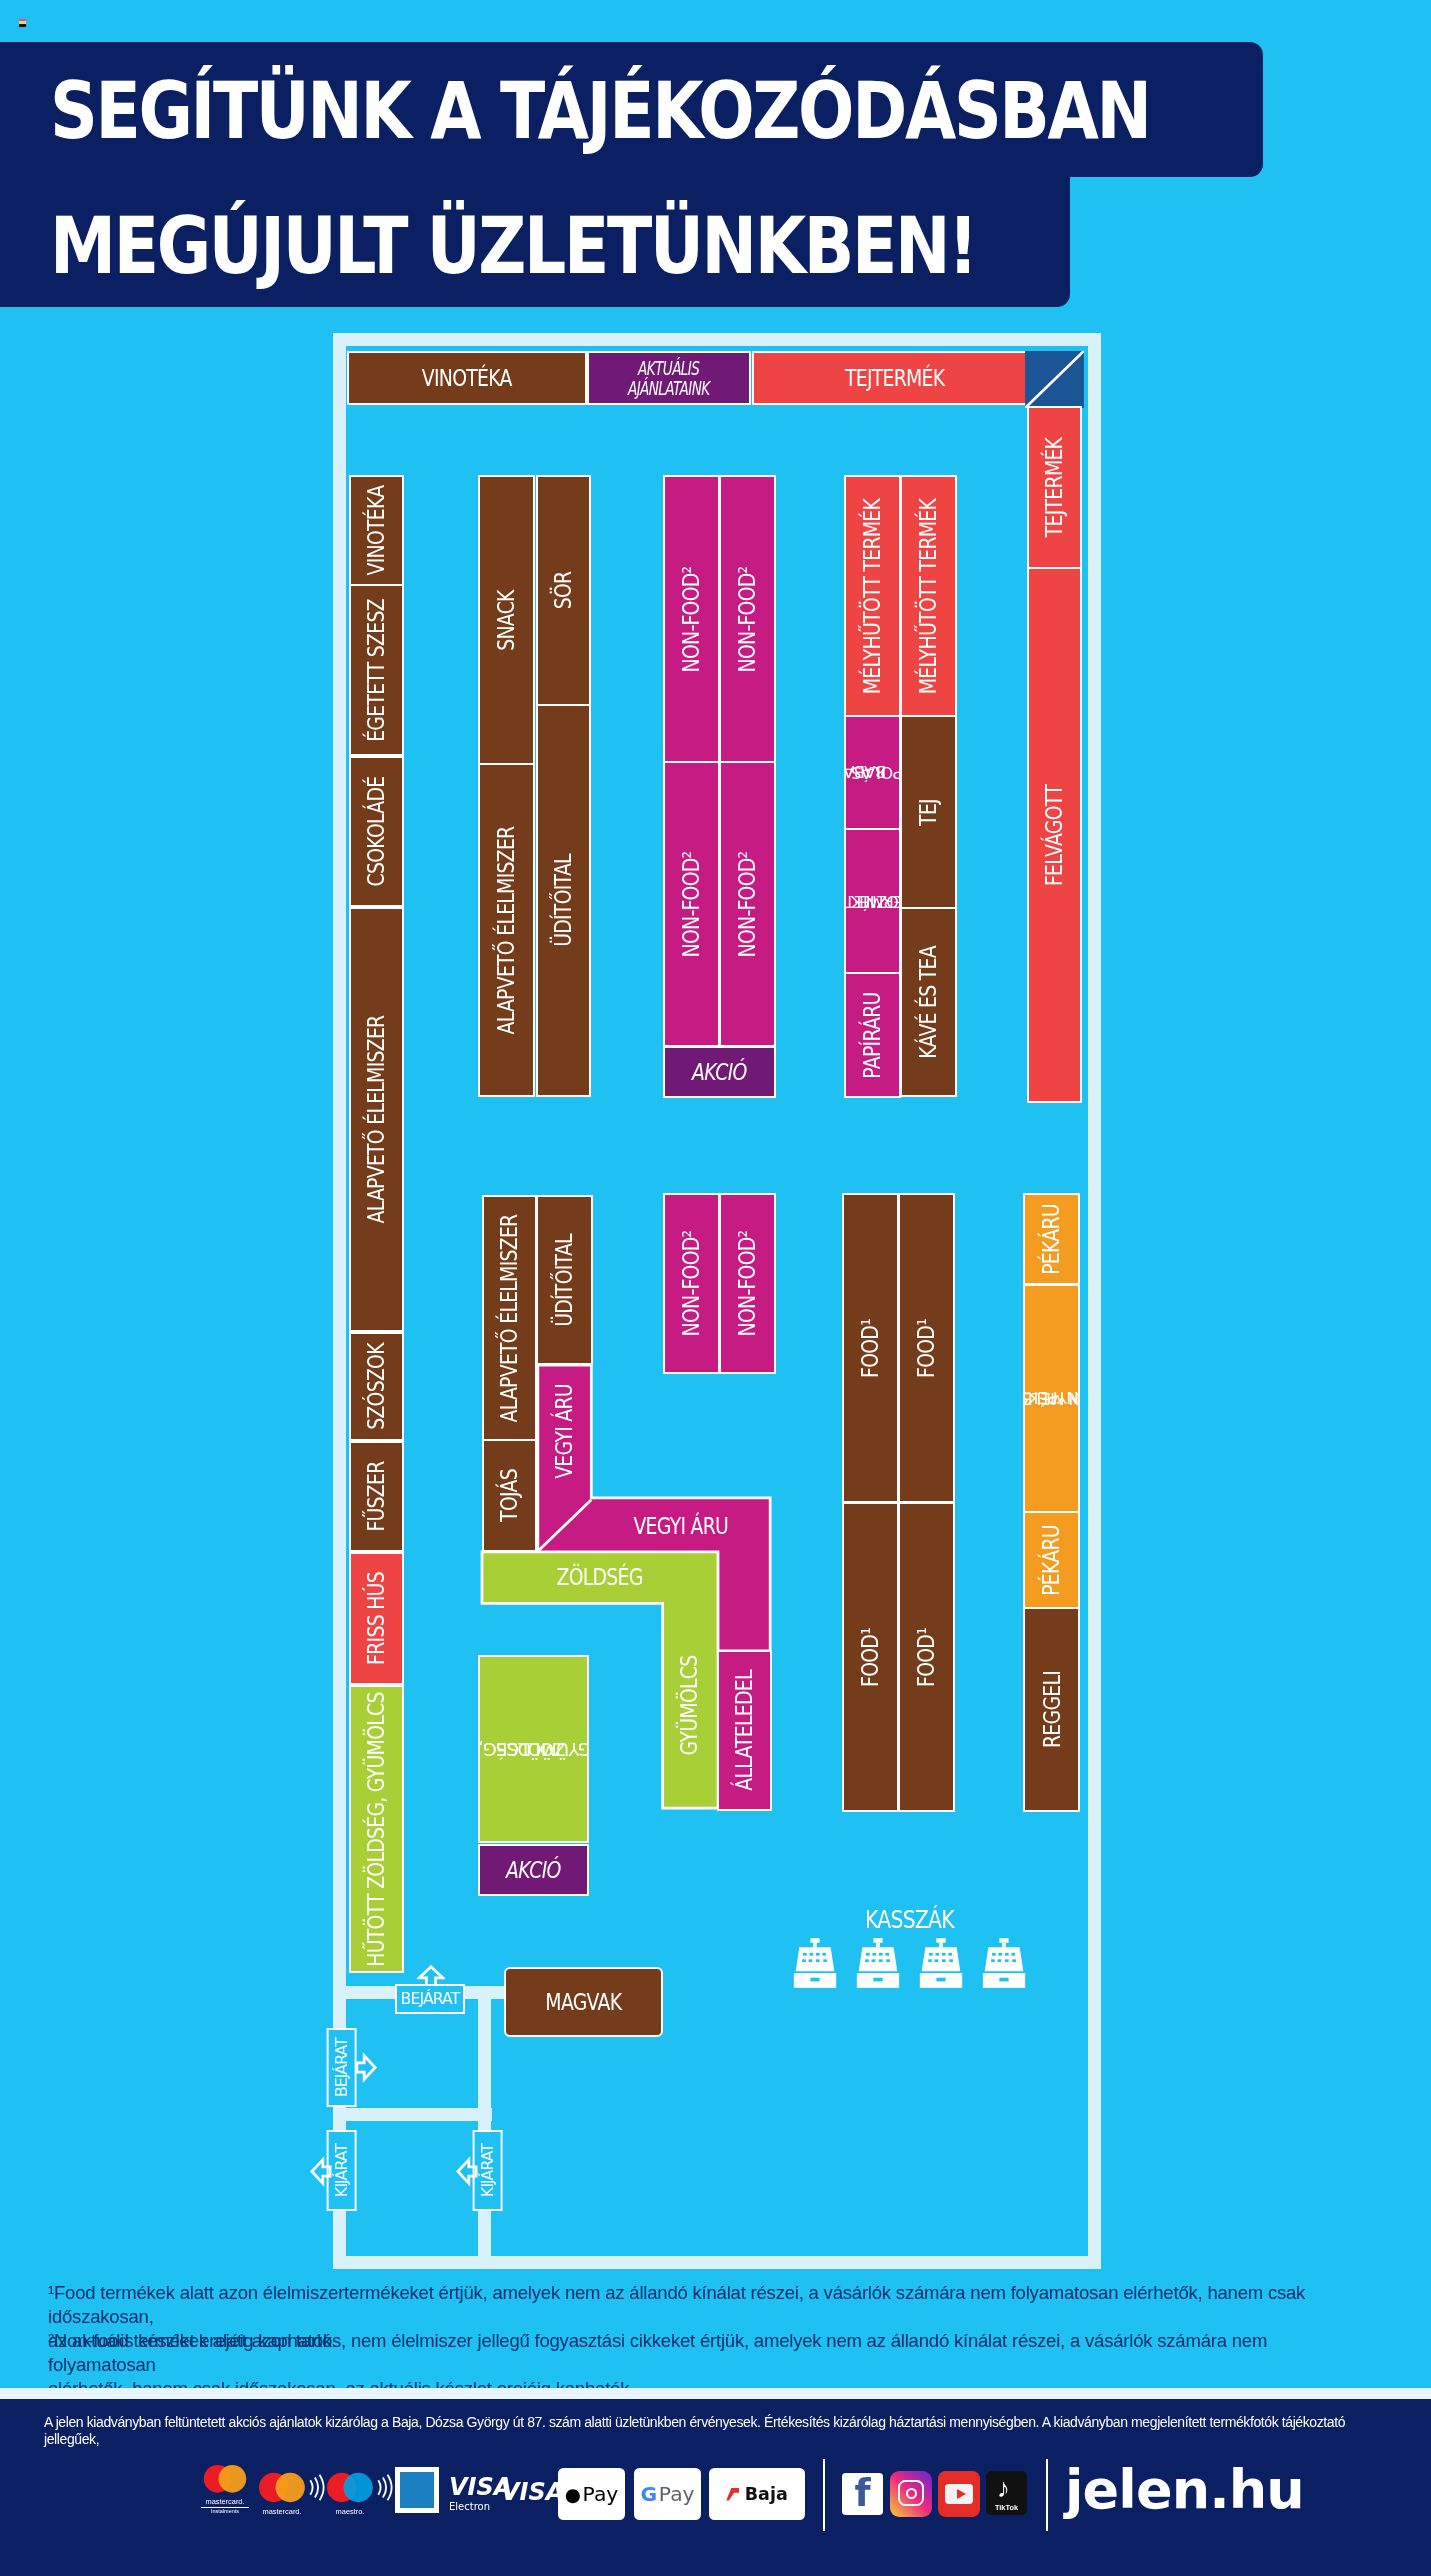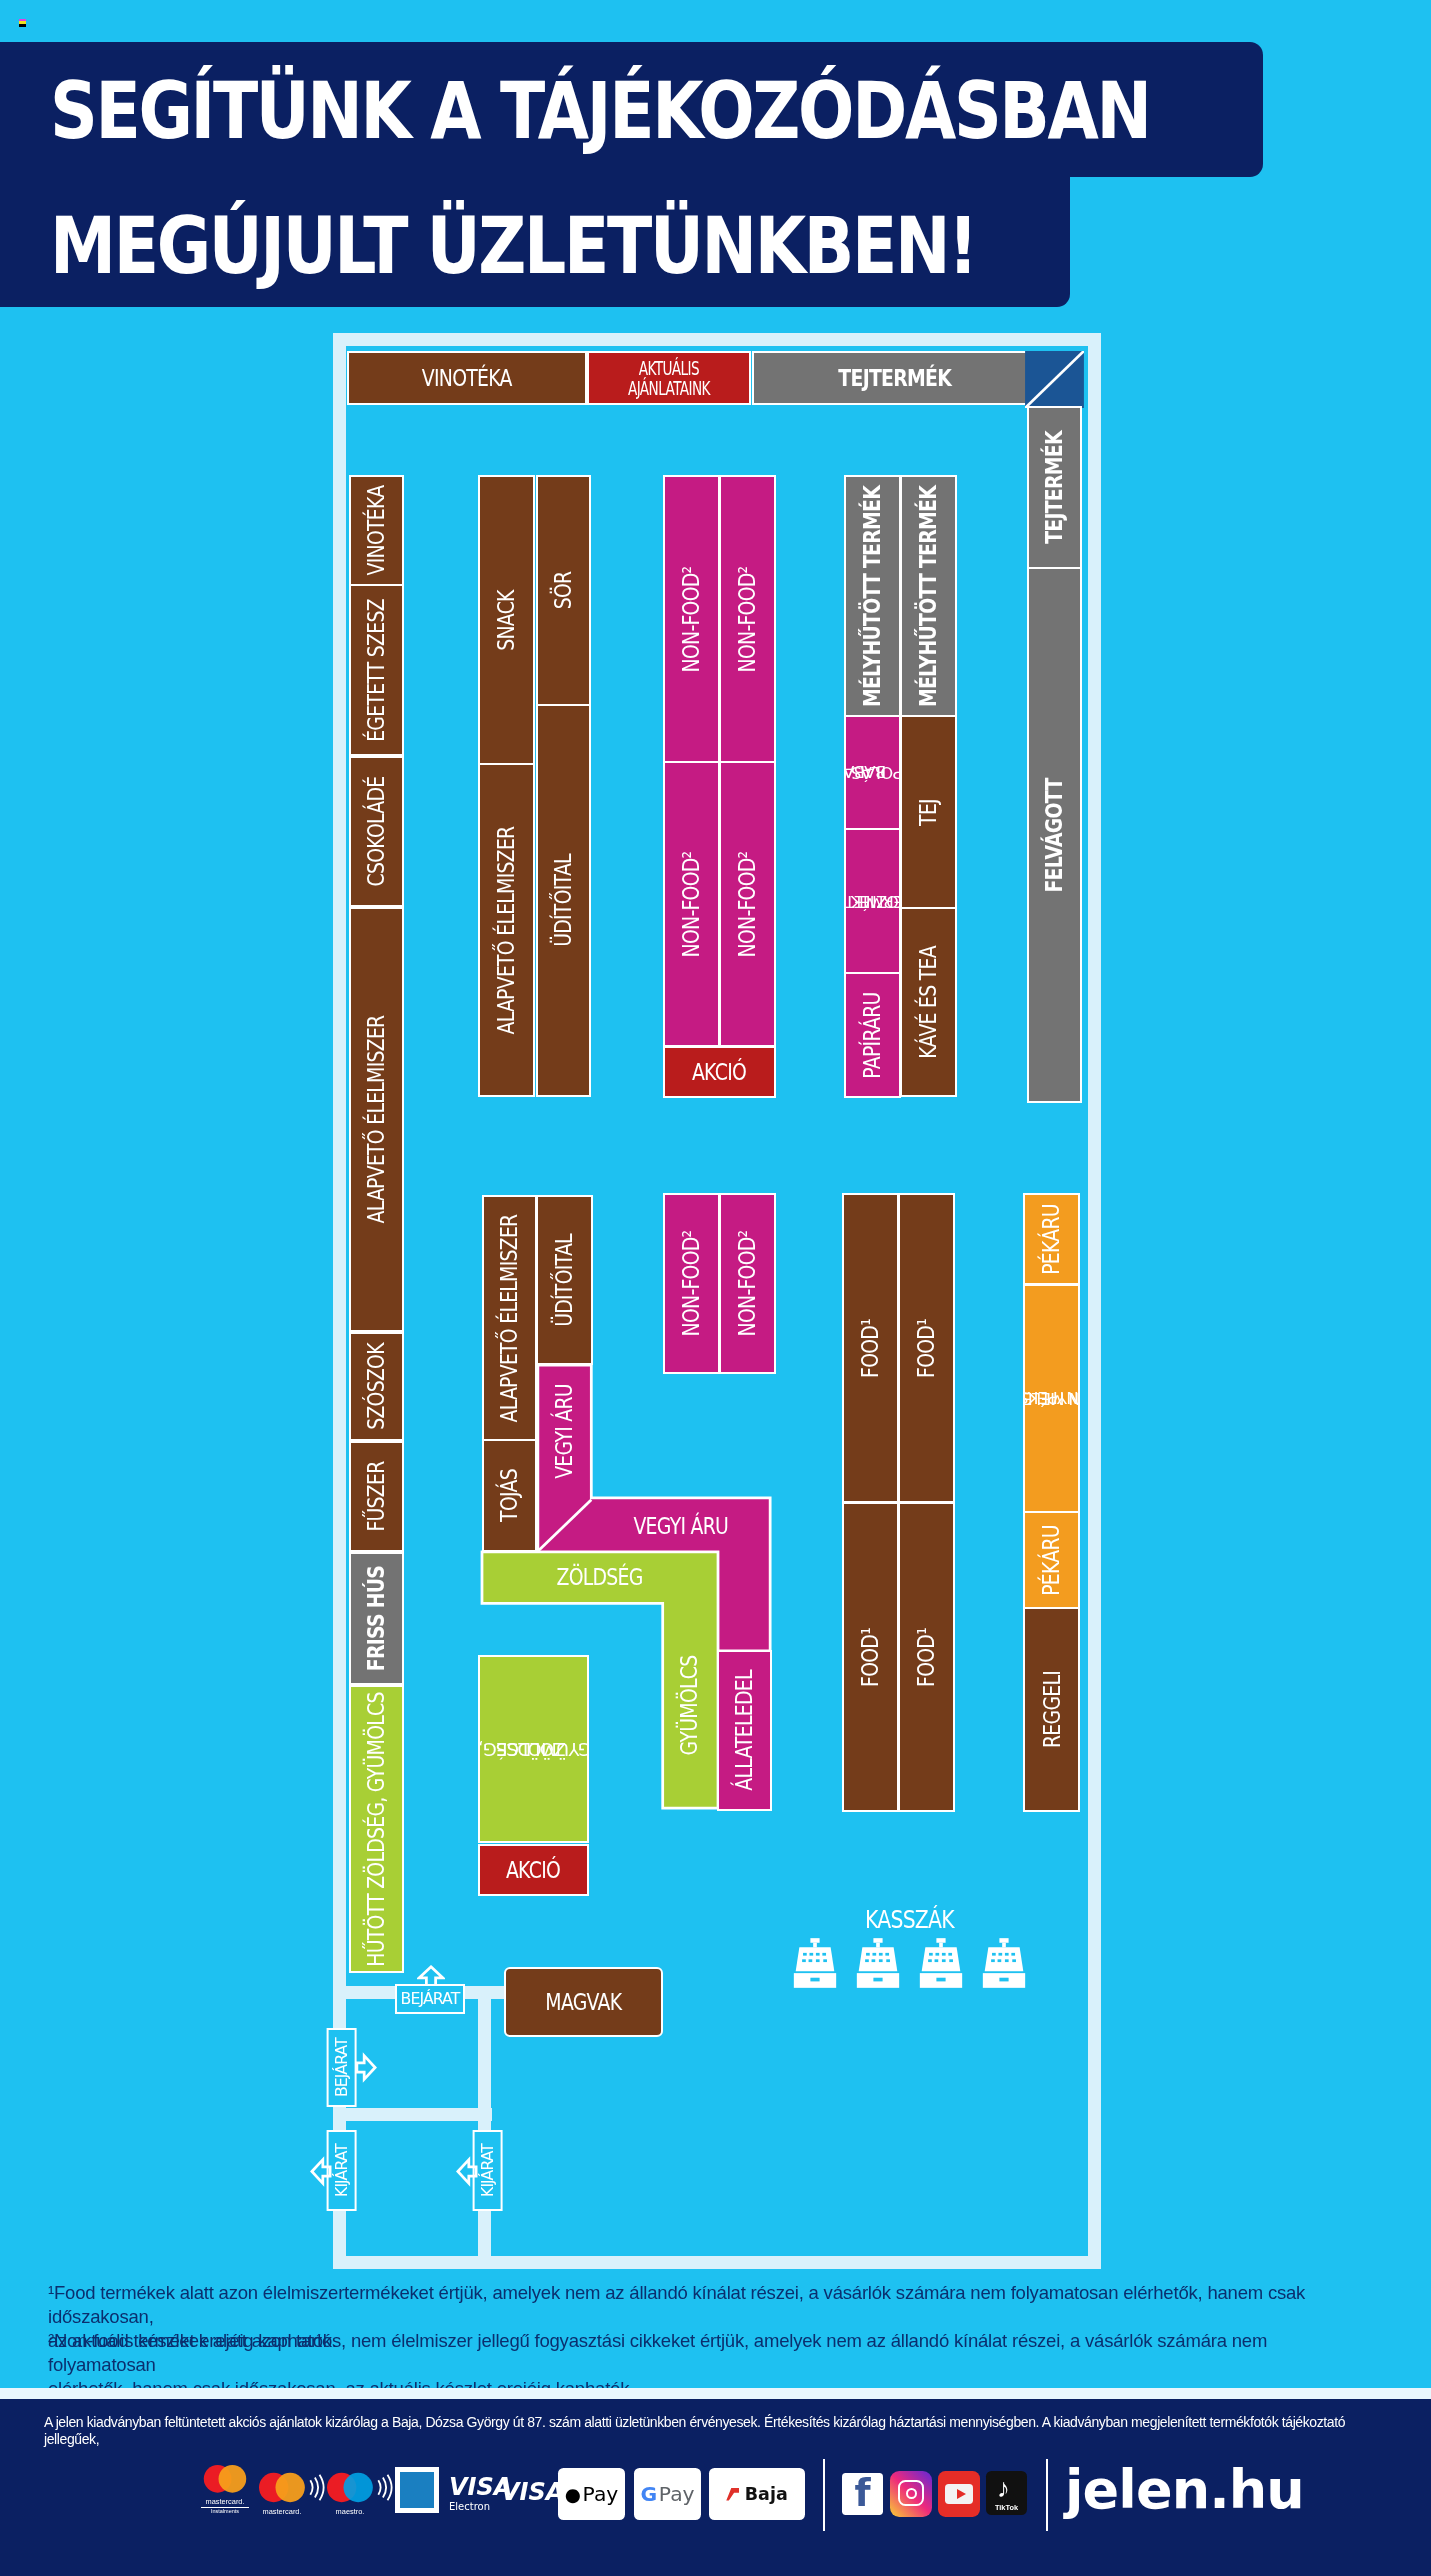--- a/index.html
+++ b/index.html
@@ -10,22 +10,22 @@
   .cmyk span { display:block; height:2.8px; }
   .banner1 { position:absolute; left:0; top:42px; width:1263px; height:135px; background:#0b2062; border-radius:0 13px 13px 0; }
   .banner2 { position:absolute; left:0; top:172px; width:1070px; height:135px; background:#0b2062; border-radius:0 0 13px 0; }
   .headline { position:absolute; left:50px; color:#fff; font-family:"DejaVu Sans", sans-serif; font-weight:bold; font-size:79px; letter-spacing:-2.8px; transform:scaleX(0.84); transform-origin:left center; white-space:nowrap; line-height:1; }
   .wall { position:absolute; border:13px solid #d9f1fb; }
   .blk { position:absolute; border:2.8px solid #ffffff; display:flex; align-items:center; justify-content:center; color:#fff; font-family:"DejaVu Sans", sans-serif; font-size:23px; letter-spacing:-0.9px; text-align:center; line-height:1.0; overflow:hidden; }
   .blk span { white-space:nowrap; display:inline-block; }
   .v span { transform: rotate(-90deg) scaleX(0.82); }
   .h span { transform: scaleX(0.82); }
   .brown { background:#743c1a; }
-  .red { background:#b91c1c; }
-  .navy { background:#737373;font-weight:bold; }
+  .red { background:#701a75;font-style:italic; }
+  .navy { background:#ef4444; }
   .mag { background:#c51b83; }
   .lime { background:#a8cf35; }
   .orange { background:#f39c1f; }
   .sign { position:absolute; border:2.8px solid #fff; background:#1ec1f1; color:#fff; font-size:15.7px; font-family:"DejaVu Sans", sans-serif; display:flex; align-items:center; justify-content:center; letter-spacing:-0.9px; }
   .label-free { position:absolute; color:#fff; font-family:"DejaVu Sans", sans-serif; font-size:24px; letter-spacing:-0.9px; transform:scaleX(0.85); transform-origin:left center; }
   .register { position:absolute; width:46px; height:50px; }
   .foot { position:absolute; left:48px; width:1330px; color:#0b2f6e; font-size:18.5px; line-height:24px; letter-spacing:-0.2px; }
   .footer { position:absolute; left:0; top:2399px; width:1432px; height:177px; background:#0b2062; }
   .footer-top { position:absolute; left:0; top:2388px; width:1432px; height:11px; background:#e9f6fd; }
   .legal { position:absolute; left:44px; top:14.8px; width:1348px; color:#fff; font-size:14px; line-height:17.5px; letter-spacing:-0.4px; }

